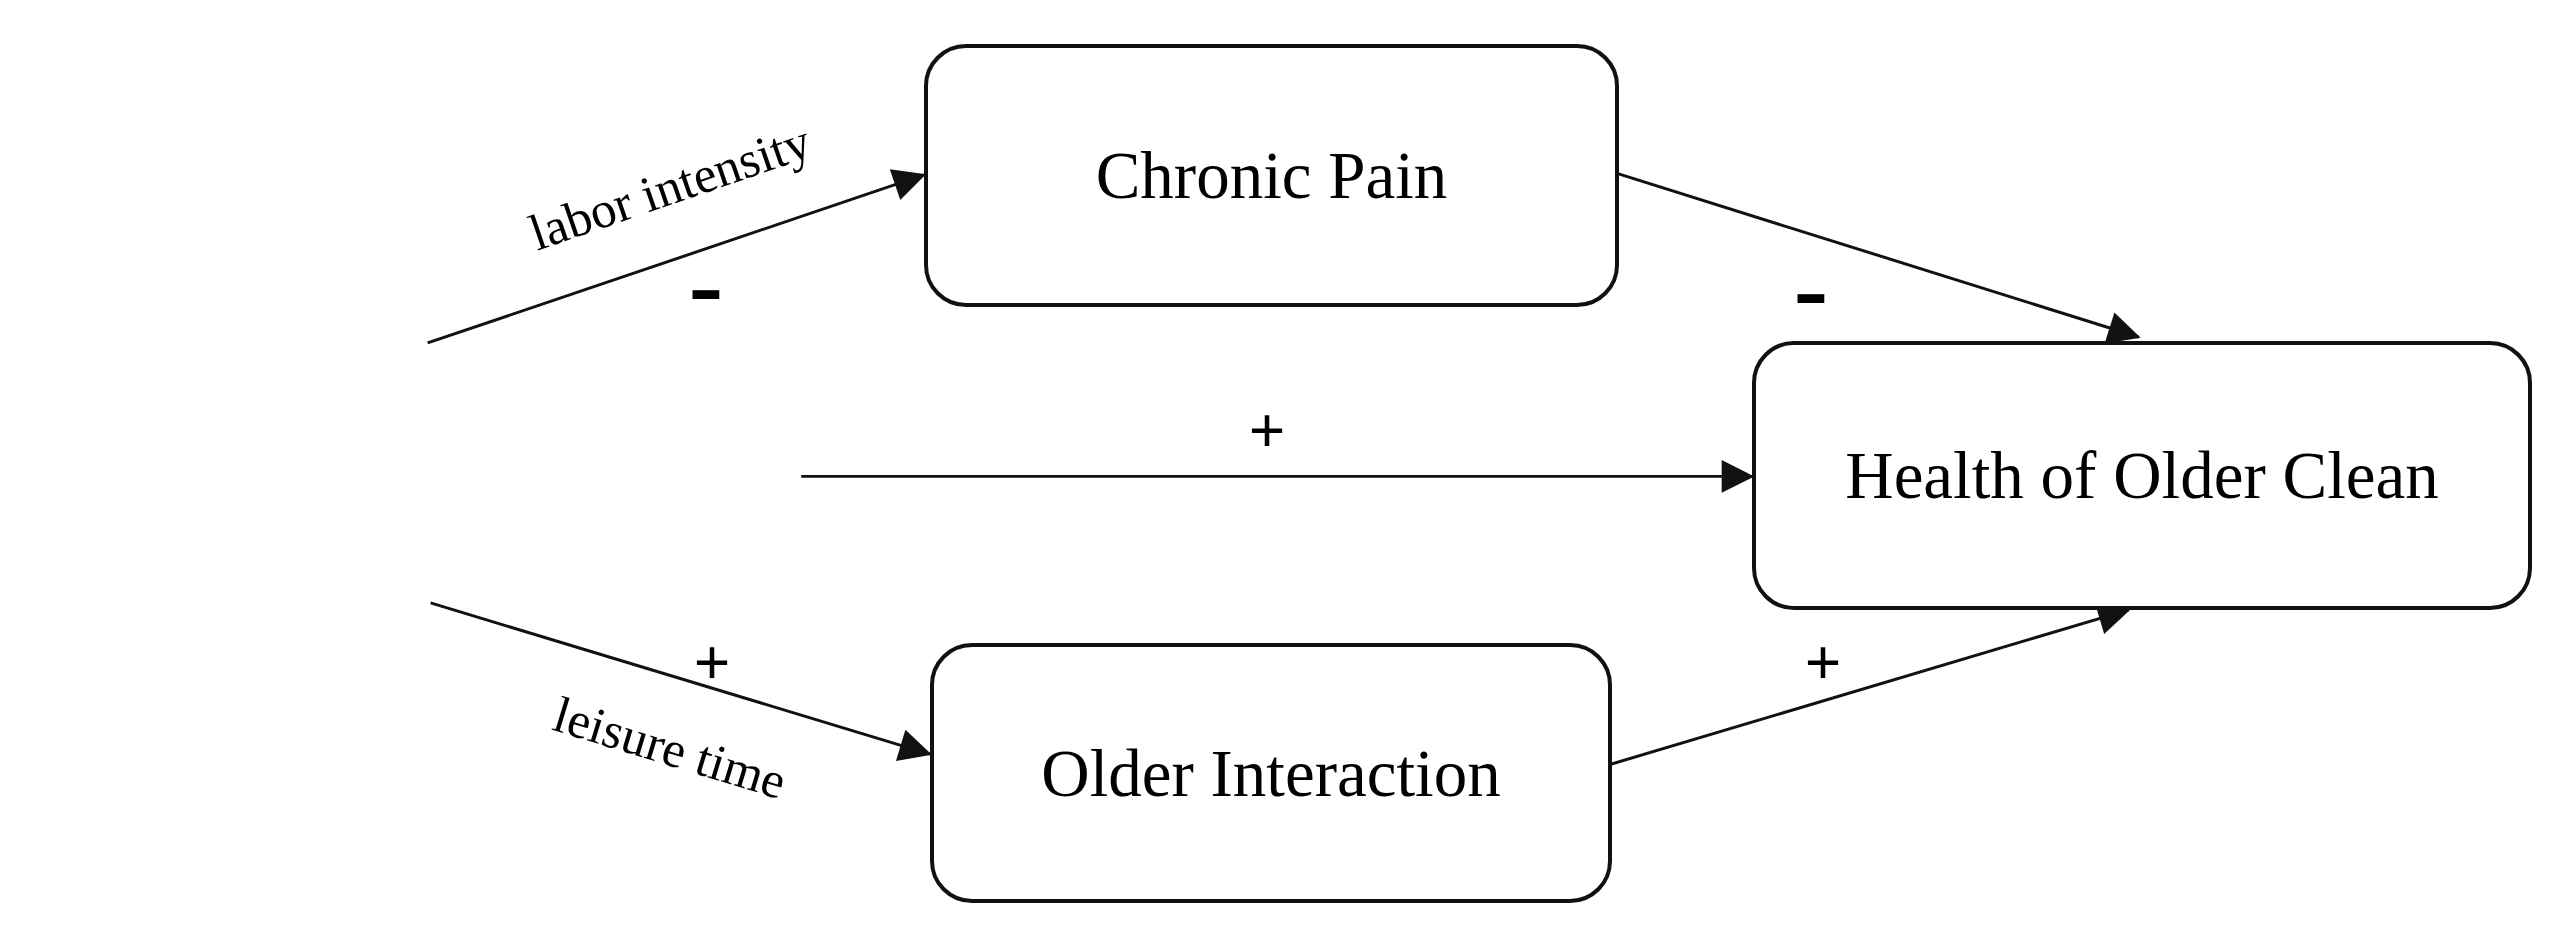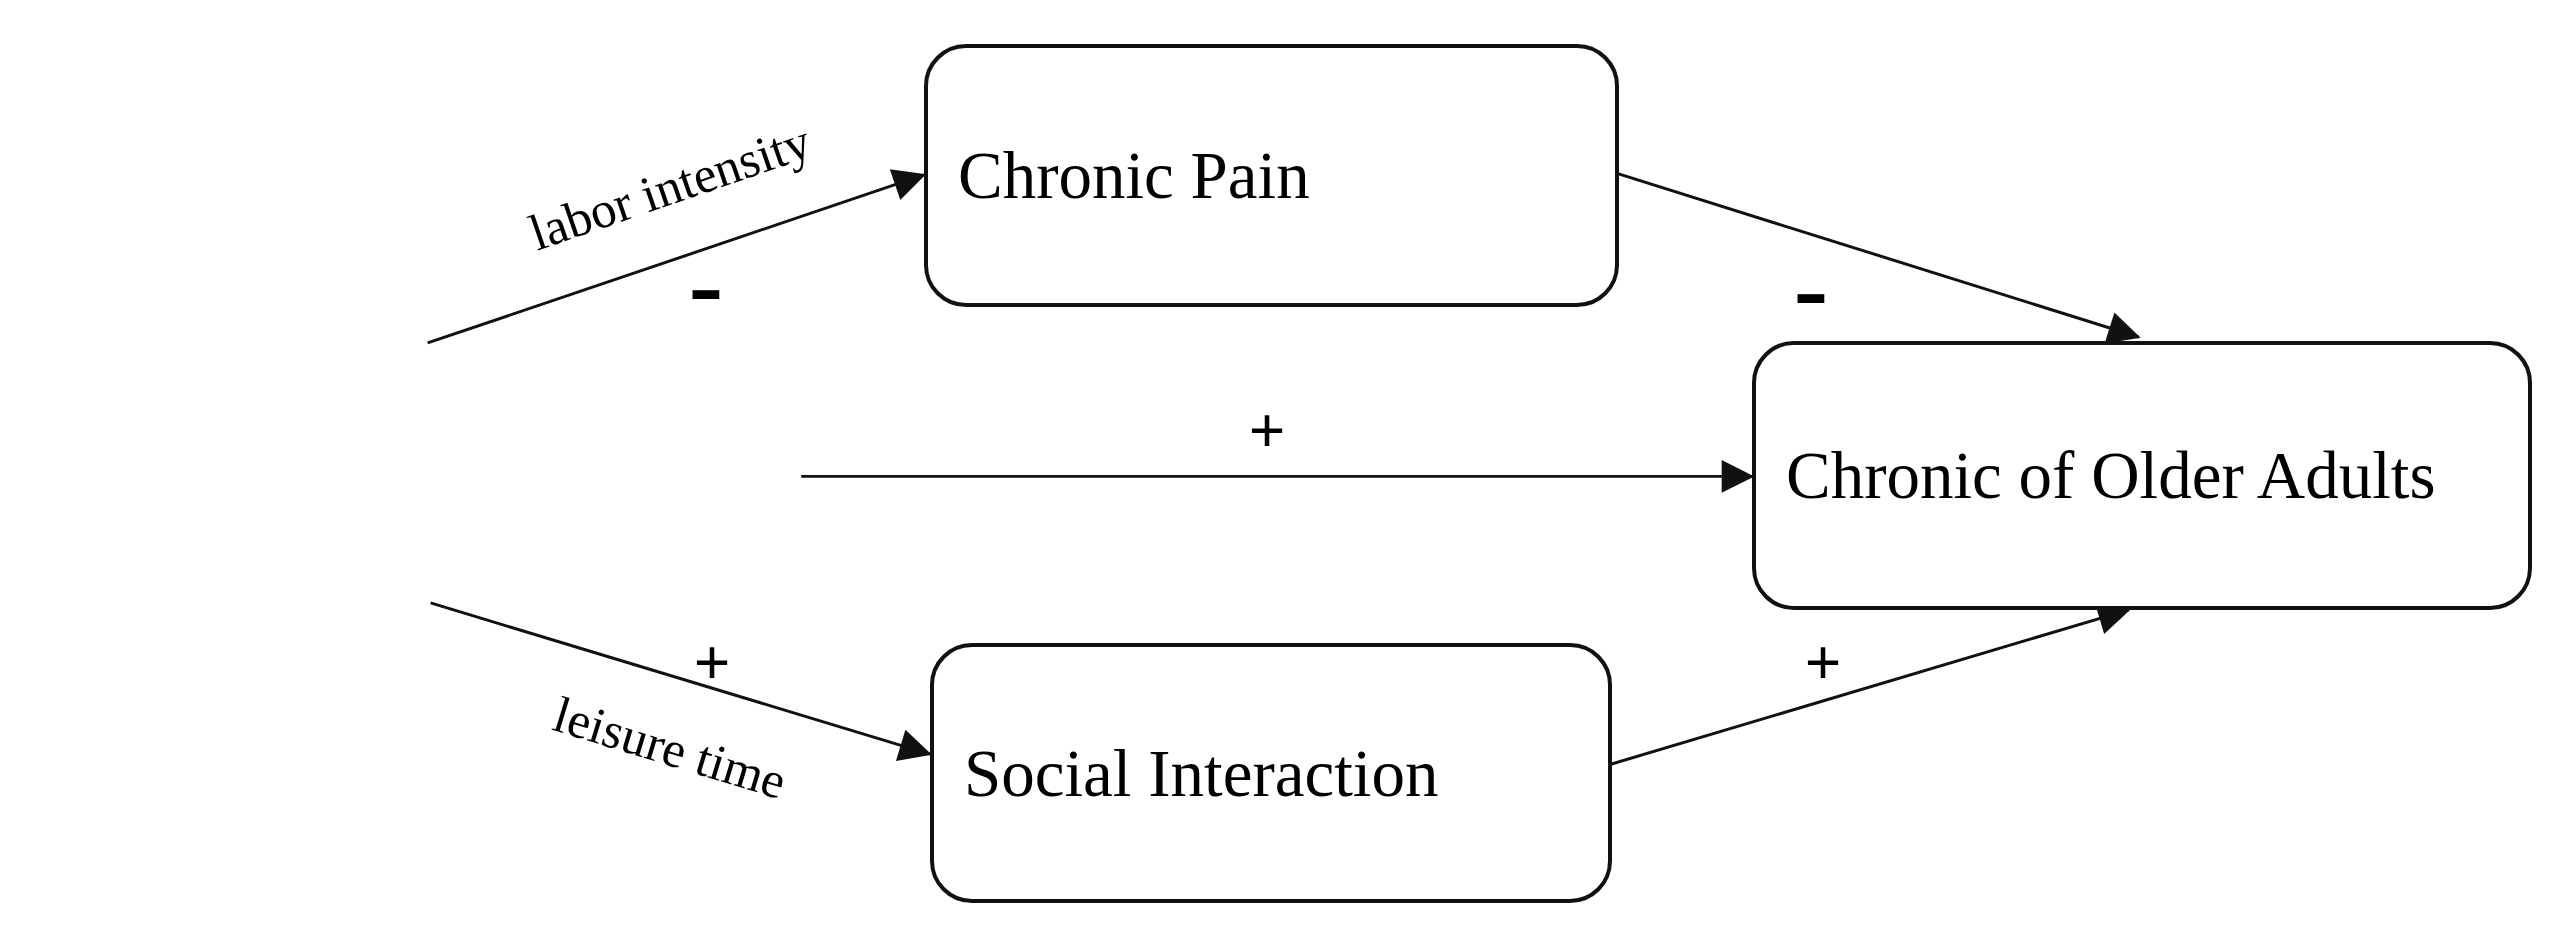--- a/index.html
+++ b/index.html
@@ -28,20 +28,21 @@
     stroke-width: 3;
   }
   .node {
     position: absolute;
     box-sizing: border-box;
     background: #ffffff;
     border: 4px solid #111111;
     border-radius: 42px;
     display: flex;
     align-items: center;
+    justify-content: center;
     text-align: center;
     font-size: 67px;
     line-height: 1.2;
     padding: 0 30px;
   }
   .node-exposure   { left: 47px;   top: 343px; width: 754px; height: 260px; }
   .node-chronic    { left: 924px;  top: 44px;  width: 695px; height: 263px; }
   .node-social     { left: 930px;  top: 643px; width: 682px; height: 260px; }
   .node-outcome    { left: 1752px; top: 341px; width: 780px; height: 269px; }
 
@@ -86,25 +87,25 @@
     <line x1="435" y1="610" x2="940" y2="763" marker-end="url(#arrowhead)"></line>
     <line x1="1630" y1="773" x2="2153" y2="617" marker-end="url(#arrowhead)"></line>
   </svg>
 
 
   <div class="node node-chronic">
     <span>Chronic Pain</span>
   </div>
 
   <div class="node node-social">
-    <span>Social Interaction</span>
+    <span>Older Interaction</span>
   </div>
 
   <div class="node node-outcome">
-    <span>Chronic of Older Adults</span>
+    <span>Health of Older Clean</span>
   </div>
 
   <div class="edge-label edge-label-labor">labor intensity</div>
 
   <div class="edge-label edge-label-leisure">leisure time</div>
 
   <div class="sign sign-minus sign-a1">-</div>
 
   <div class="sign sign-minus sign-a4">-</div>
 

